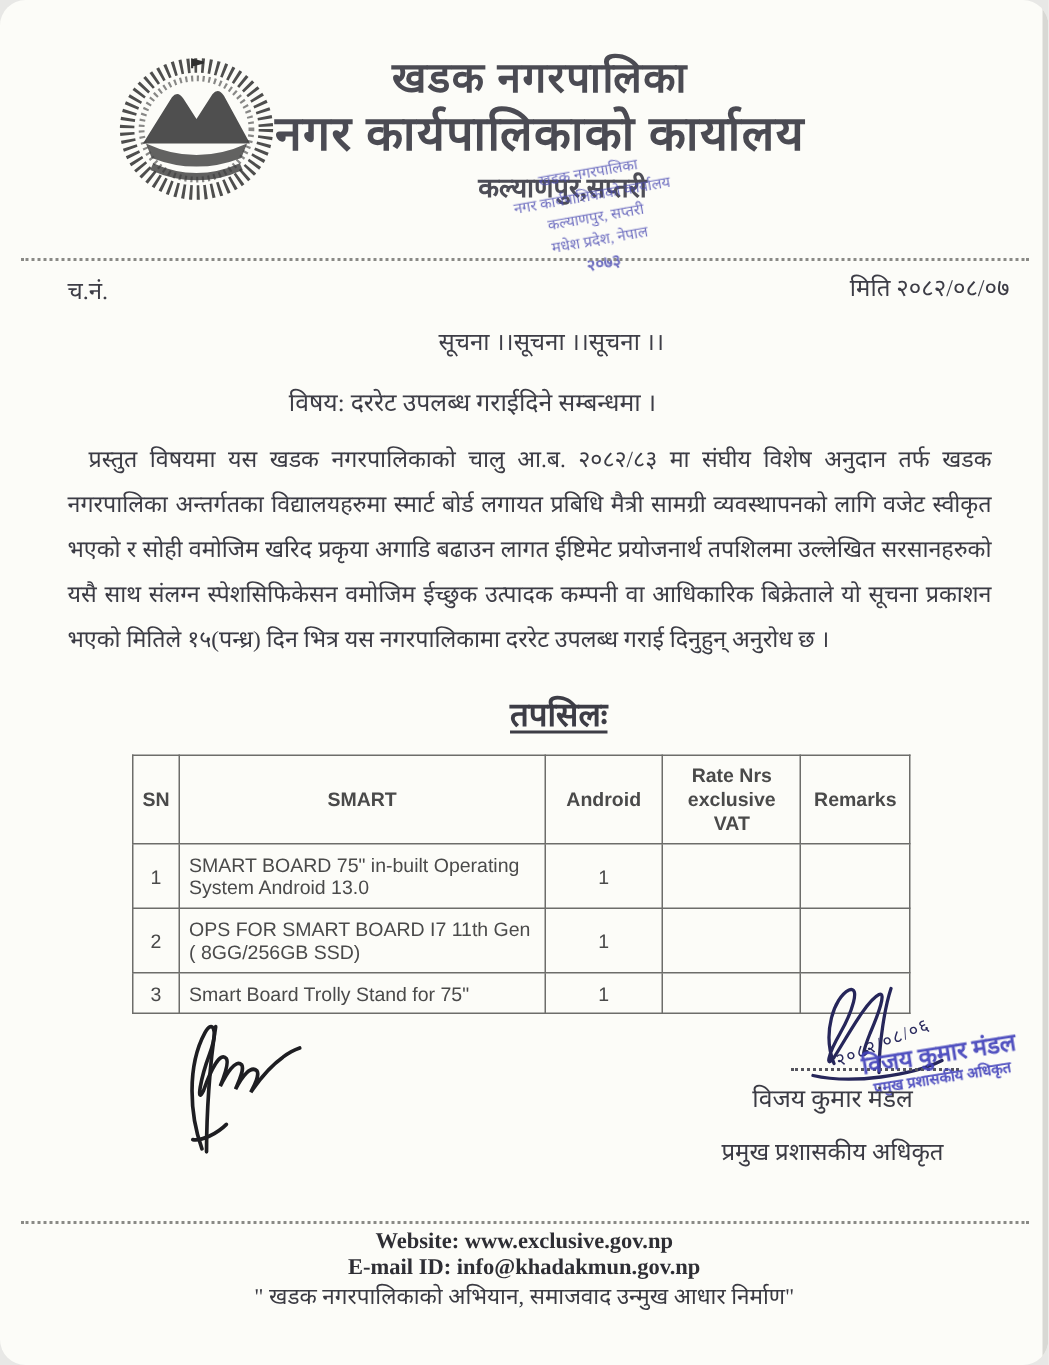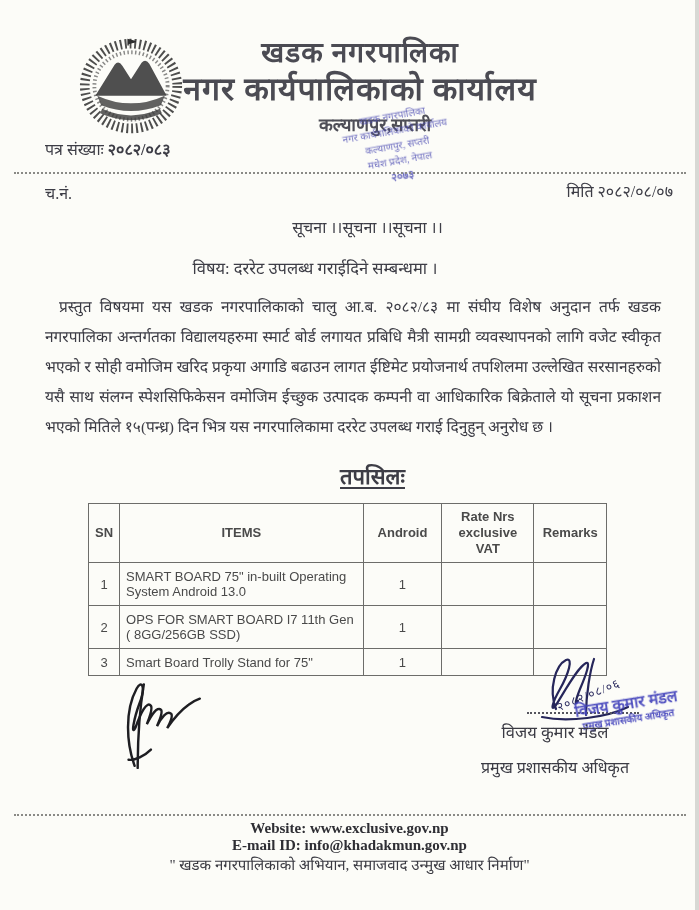--- a/index.html
+++ b/index.html
@@ -1,20 +1,21 @@
 <!DOCTYPE html>
 <html><head>
 <meta charset="utf-8">
 <style>
   html,body{margin:0;padding:0;background:#e8e8e6;}
   .page{
     position:relative;width:699px;height:910px;margin:0 auto;
     background:#fcfcf8;overflow:hidden;
     font-family:"Liberation Serif","DejaVu Serif",serif;
     color:#3d3d46;
+    border-radius:17px;
   }
   
   .page::after{content:"";position:absolute;right:0;top:0;width:4px;height:100%;background:#d8d8d4;}
 
   
   .logo{position:absolute;left:78px;top:36px;width:106px;height:100px;}
   .head-center{position:absolute;left:150px;top:38px;width:420px;text-align:center;}
   .org-name{font-size:28px;font-weight:bold;color:#4b4b53;letter-spacing:1px;line-height:1.1;}
   .office-name{font-size:32px;font-weight:bold;color:#4b4b53;letter-spacing:1px;line-height:1.15;margin-top:2px;}
   .address{font-size:18px;font-weight:bold;color:#4e4e57;margin-top:4px;margin-left:30px;}
@@ -110,21 +111,20 @@
   </div>
 
   <div class="stamp-center">
     <div class="s1">खडक नगरपालिका</div>
     <div class="s2">नगर कार्यपालिकाको कार्यालय</div>
     <div class="s3">कल्याणपुर, सप्तरी</div>
     <div class="s4">मधेश प्रदेश, नेपाल</div>
     <div class="s5">२०७३</div>
   </div>
 
-  <div class="letter-no"><span>पत्र संख्याः </span><b>२०८२/०८३</b></div>
   <div class="dotline dot1"></div>
   <div class="chno">च.नं.</div>
   <div class="date">मिति २०८२/०८/०७</div>
 
   <div class="notice-row">
     <span>सूचना ।।</span>
     <span>सूचना ।।</span>
     <span>सूचना ।।</span>
   </div>
   <div class="subject">विषय: दररेट उपलब्ध गराईदिने सम्बन्धमा ।</div>
@@ -137,21 +137,21 @@
     <colgroup>
         <col style="width:27px">
         <col style="width:258px">
         <col style="width:80px">
         <col style="width:81px">
         <col style="width:73px">
       </colgroup>
     <thead>
       <tr>
         <th>SN</th>
-        <th>ITEMS</th>
+        <th>SMART</th>
         <th>Android</th>
         <th style="width:81px">Rate Nrs exclusive VAT</th>
         <th>Remarks</th>
       </tr>
     </thead>
     <tbody>
       <tr class="r1">
         <td class="c">1</td>
         <td>SMART BOARD 75" in-built Operating System Android  13.0</td>
         <td class="c">1</td>

